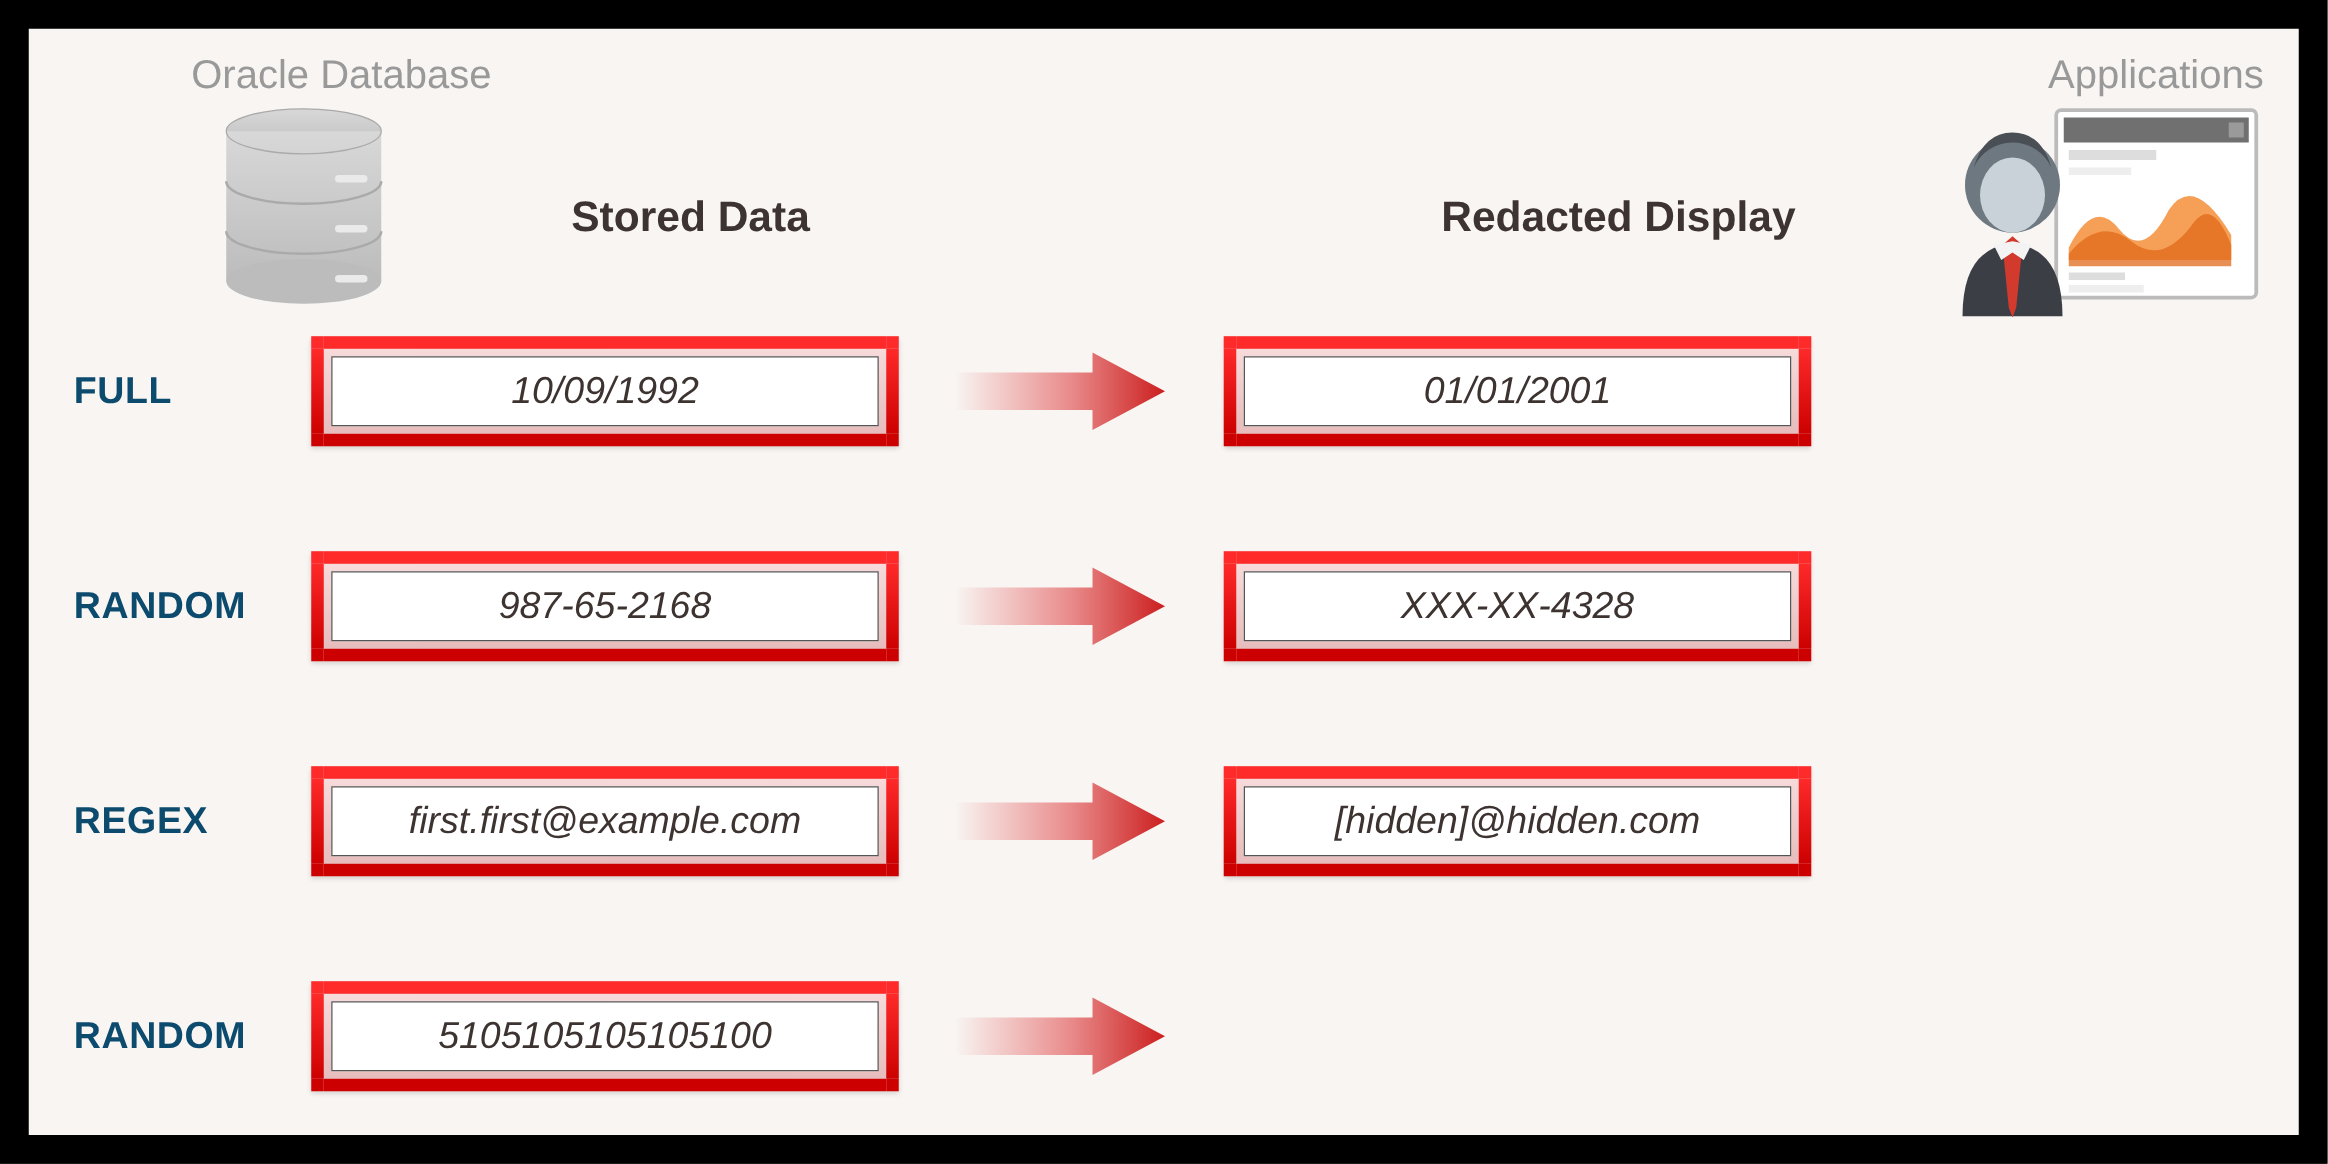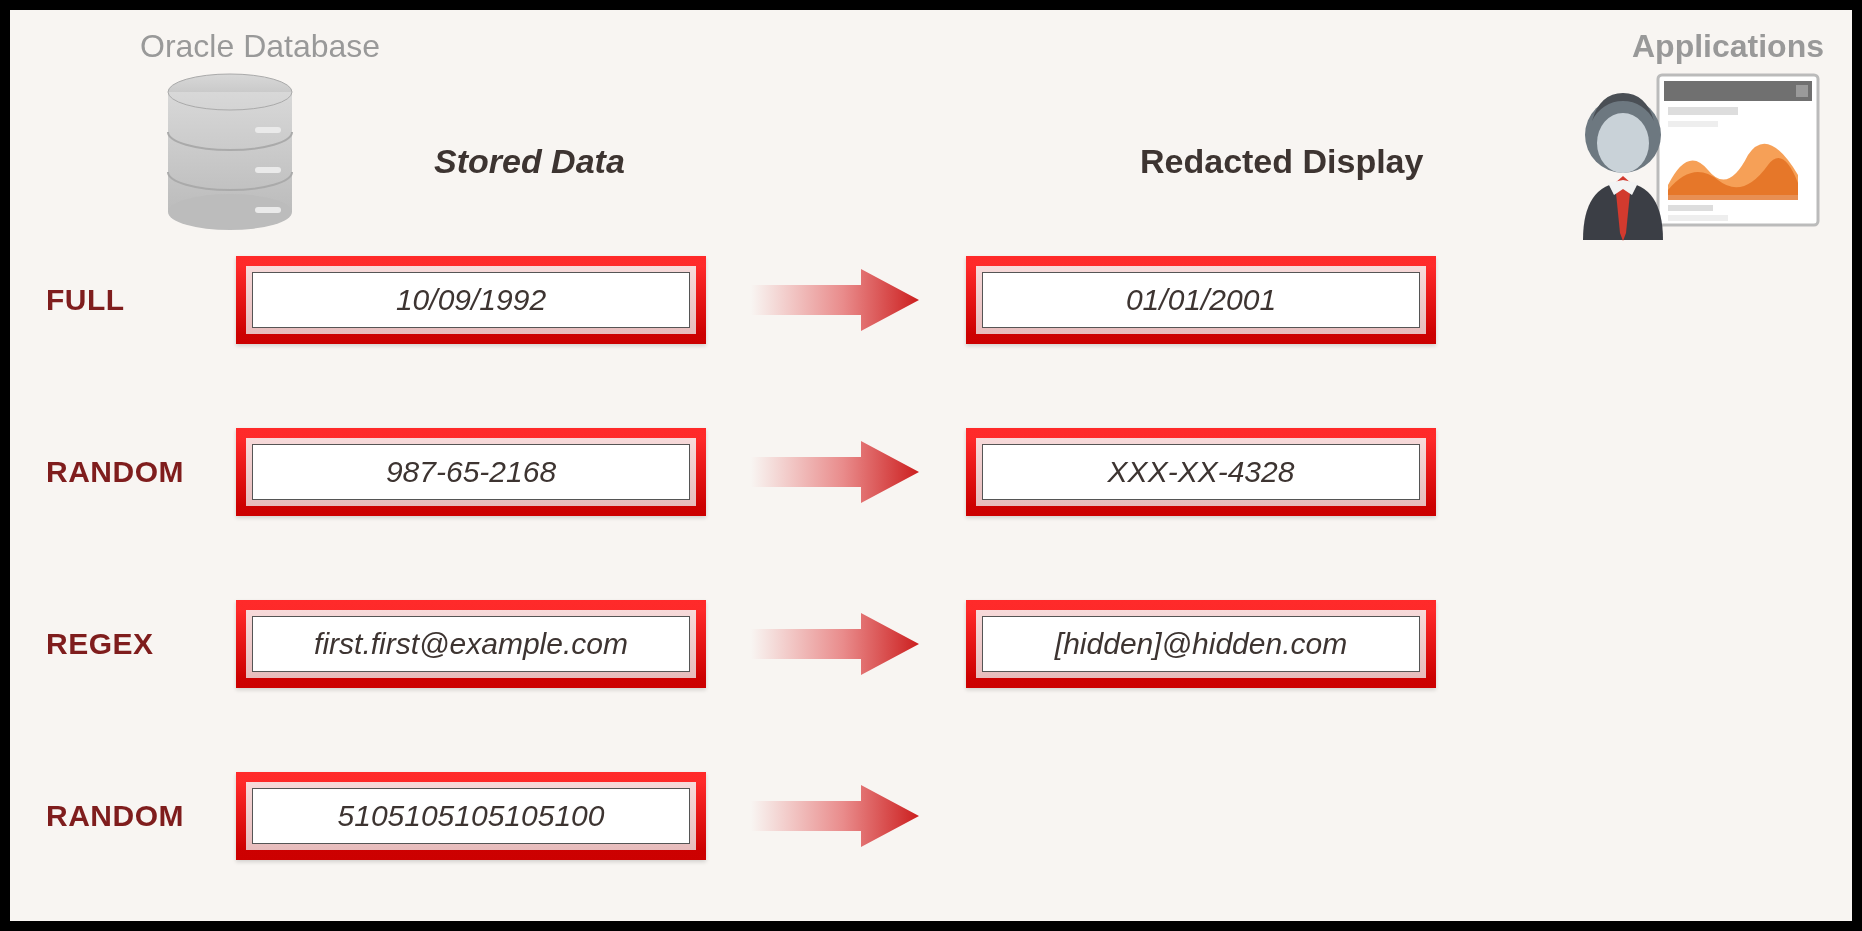--- a/index.html
+++ b/index.html
@@ -10,42 +10,41 @@
     width: 1862px;
     height: 931px;
     position: relative;
   }
   .outer-frame {
     position: absolute;
     top: 0; left: 0;
     width: 1862px;
     height: 931px;
     background: #000;
-    padding: 10px;
+    padding: 23px;
   }
   .inner {
     width: 100%;
     height: 100%;
     background: #f8f5f2;
     position: relative;
   }
   .header-left-label {
     position: absolute;
     top: 18px;
     left: 130px;
     font-size: 32px;
     color: #999;
   }
   .header-right-label {
     position: absolute;
     top: 18px;
     right: 28px;
     font-size: 32px;
     color: #999;
-    font-weight: bold;
   }
   .db-icon {
     position: absolute;
     top: 62px;
     left: 150px;
     width: 140px;
     height: 160px;
   }
   .app-icon {
     position: absolute;
@@ -54,41 +53,41 @@
     width: 260px;
     height: 190px;
   }
   .col-header {
     position: absolute;
     top: 132px;
     font-size: 34px;
     font-weight: bold;
     color: #3d3431;
   }
-  .col-header.left { left: 424px; font-style: italic; }
+  .col-header.left { left: 434px; }
   .col-header.right { left: 1130px; }
 
   .rows {
     position: absolute;
     top: 246px;
     left: 36px;
     right: 36px;
     bottom: 20px;
   }
   .row {
     display: grid;
     grid-template-columns: 190px 470px 260px 470px 1fr;
     align-items: center;
     height: 88px;
     margin-bottom: 84px;
   }
   .row-label {
     font-size: 30px;
     font-weight: bold;
-    color: #7f1d1d;
+    color: #0c4a6e;
     letter-spacing: 0.5px;
   }
   .data-box {
     border: 10px solid;
     border-image: linear-gradient(#ff2a2a, #cc0000) 1;
     background: linear-gradient(#f7dada, #e7bcbc);
     padding: 6px;
     height: 88px;
     box-shadow: 0 2px 4px rgba(0,0,0,0.15);
   }

